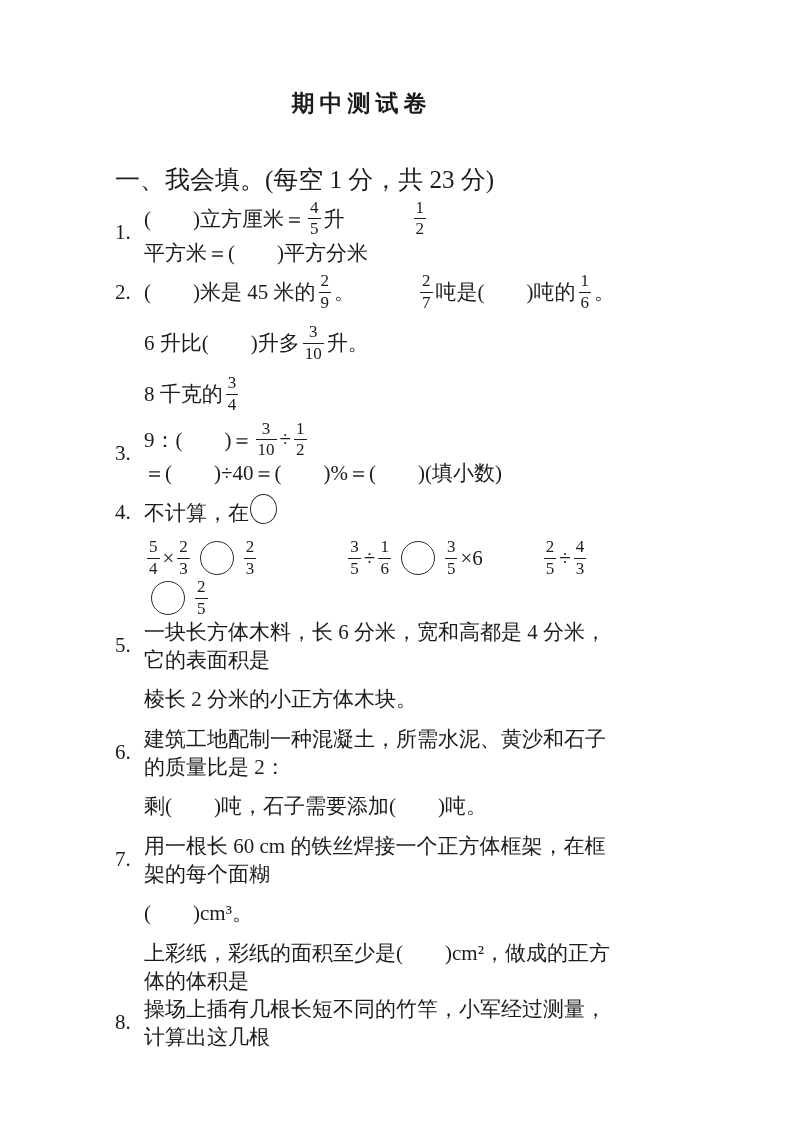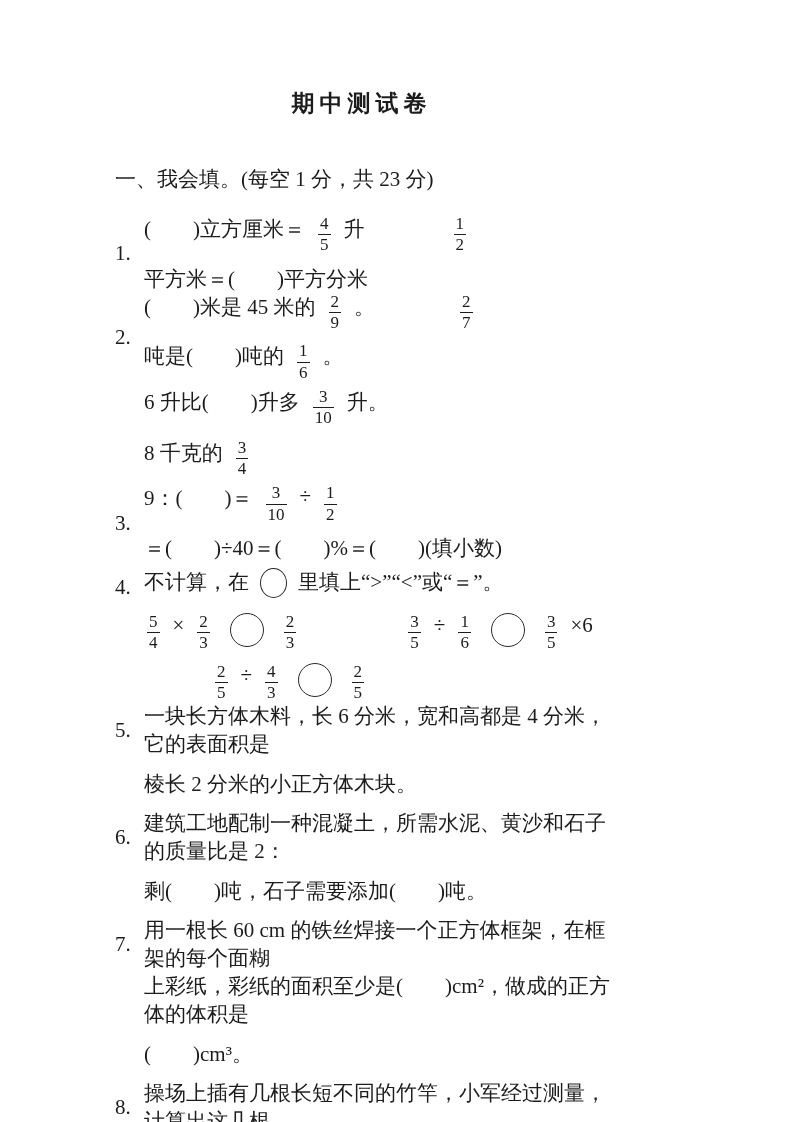--- a/index.html
+++ b/index.html
@@ -18,44 +18,43 @@
   .title {
     text-align:center;
     font-size:23px;
     font-weight:bold;
     letter-spacing:5px;
     font-family:"DejaVu Sans","Liberation Sans",sans-serif;
     margin-bottom:42px;
     margin-left:-10px;
   }
   .section-header {
-    font-size:21px;
+    font-size:25px;
     min-height:36px;
     display:flex;
     align-items:center;
-    margin-bottom:18px;
+    margin-bottom:2px;
     text-align:center;
   }
   .q-line {
     display:flex;
     align-items:center;
     min-height:51px;
   }
   .q-num {
     flex:0 0 29px;
     font-size:21px;
   }
   .q-body {
     font-size:21px;
     display:flex;
-    align-items:flex-start;
+    align-items:center;
     flex-wrap:wrap;
     white-space:pre-wrap;
     flex:1 1 auto;
-    gap:10px;
   }
   .t { font-size:21px; }
   .frac {
     display:inline-flex;
     flex-direction:column;
     align-items:center;
     font-size:17px;
     line-height:1.08;
     margin:0 3px;
   }
@@ -104,21 +103,21 @@
       </div>
       <div>
         <div class="q-line">
           <span class="q-num">3.</span>
           <span class="q-body"><span class="t">9：(　　)＝</span><span class="frac"><span class="num">3</span><span class="den">10</span></span><span class="t">÷</span><span class="frac"><span class="num">1</span><span class="den">2</span></span><span class="t">＝(　　)÷40＝(　　)%＝(　　)(填小数)</span></span>
         </div>
       </div>
       <div>
         <div class="q-line">
           <span class="q-num">4.</span>
-          <span class="q-body"><span class="t">不计算，在</span><span class="cmp-circle small"></span><span class="t">里填上“&gt;”“&lt;”或“＝”。</span></span>
+          <span class="q-body"><span class="t">不计算，在</span><span class="cmp-circle small"></span></span>
         </div>
         <div class="q-line">
           <span class="q-num"></span>
           <span class="q-body"><span class="frac"><span class="num">5</span><span class="den">4</span></span><span class="t">×</span><span class="frac"><span class="num">2</span><span class="den">3</span></span><span class="cmp-circle"></span><span class="frac"><span class="num">2</span><span class="den">3</span></span><span class="sp" style="width: 86px;"></span><span class="frac"><span class="num">3</span><span class="den">5</span></span><span class="t">÷</span><span class="frac"><span class="num">1</span><span class="den">6</span></span><span class="cmp-circle"></span><span class="frac"><span class="num">3</span><span class="den">5</span></span><span class="t">×6</span><span class="sp" style="width: 58px;"></span><span class="frac"><span class="num">2</span><span class="den">5</span></span><span class="t">÷</span><span class="frac"><span class="num">4</span><span class="den">3</span></span><span class="cmp-circle"></span><span class="frac"><span class="num">2</span><span class="den">5</span></span></span>
         </div>
       </div>
       <div>
         <div class="q-line">
           <span class="q-num">5.</span>
           <span class="q-body"><span class="t">一块长方体木料，长 6 分米，宽和高都是 4 分米，它的表面积是</span></span>
@@ -138,25 +137,25 @@
           <span class="q-body"><span class="t">剩(　　)吨，石子需要添加(　　)吨。</span></span>
         </div>
       </div>
       <div>
         <div class="q-line">
           <span class="q-num">7.</span>
           <span class="q-body"><span class="t">用一根长 60 cm 的铁丝焊接一个正方体框架，在框架的每个面糊</span></span>
         </div>
         <div class="q-line">
           <span class="q-num"></span>
-          <span class="q-body"><span class="t">上彩纸，彩纸的面积至少是(　　)cm²，做成的正方体的体积是</span></span>
+          <span class="q-body"><span class="t">(　　)cm³。</span></span>
         </div>
         <div class="q-line">
           <span class="q-num"></span>
-          <span class="q-body"><span class="t">(　　)cm³。</span></span>
+          <span class="q-body"><span class="t">上彩纸，彩纸的面积至少是(　　)cm²，做成的正方体的体积是</span></span>
         </div>
       </div>
       <div>
         <div class="q-line">
           <span class="q-num">8.</span>
           <span class="q-body"><span class="t">操场上插有几根长短不同的竹竿，小军经过测量，计算出这几根</span></span>
         </div>
       </div>
     </div>
 </div>

